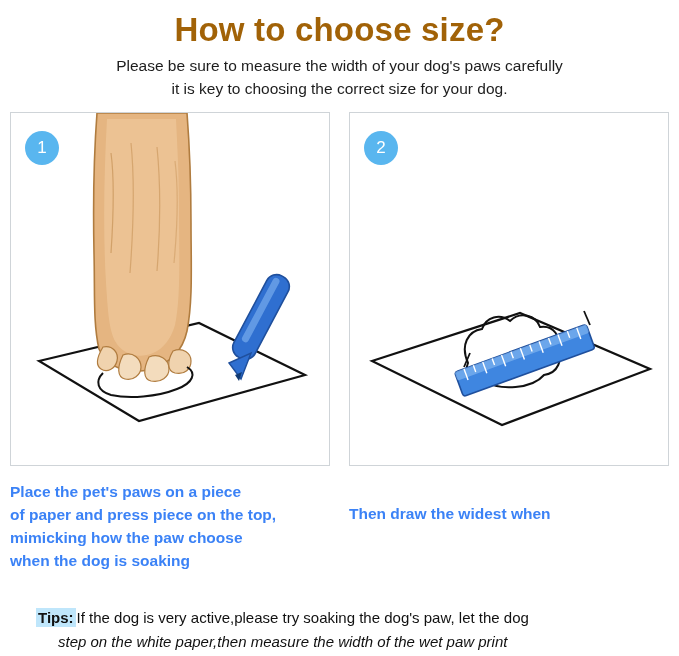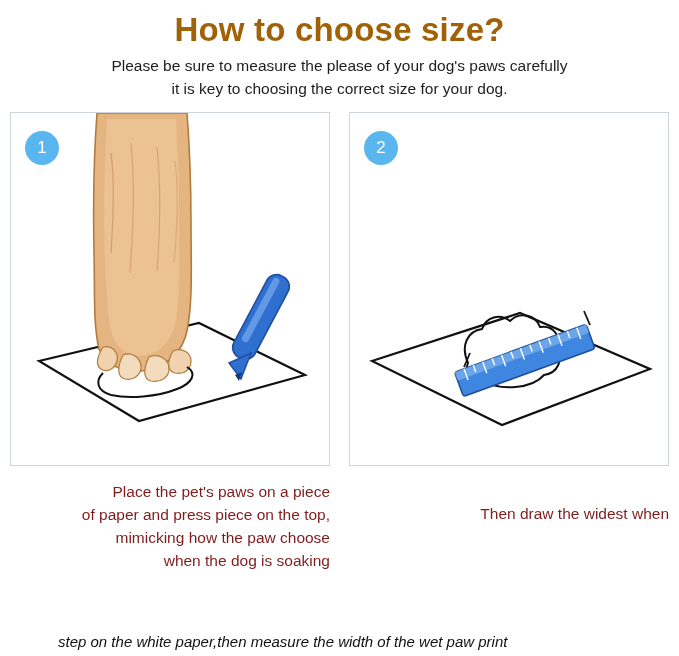--- a/index.html
+++ b/index.html
@@ -80,25 +80,25 @@
   
   .captions {
     display: flex;
     justify-content: space-between;
     padding: 0 10px;
     margin-top: 14px;
     box-sizing: border-box;
   }
   .caption {
     width: 320px;
-    text-align: right;
+    text-align: left;
     font-size: 15.5px;
-    font-weight: normal;
+    font-weight: bold;
     line-height: 23px;
-    color: #7f1d1d;
+    color: #3b82f6;
   }
   .caption div { white-space: nowrap; }
   .caption.right { padding-top: 22px; }
 
   
   .tips {
     position: absolute;
     left: 36px;
     right: 24px;
     bottom: 6px;
@@ -116,21 +116,21 @@
   .tips-line2 { padding-left: 22px; font-style: italic; }
 </style>
 </head>
 <body>
 
 <div class="page">
 
   <h1 class="title">How to choose size?</h1>
 
   <div class="subtitle">
-    <div>Please be sure to measure the please of your dog's paws carefully</div>
+    <div>Please be sure to measure the width of your dog's paws carefully</div>
     <div>it is key to choosing the correct size for your dog.</div>
   </div>
 
   <div class="panels">
 
     <div class="panel">
       <div class="badge">1</div>
 
       <svg width="320" height="354" viewBox="0 0 320 354">
 
@@ -219,16 +219,19 @@
       <div>of paper and press piece on the top,</div>
       <div>mimicking how the paw choose</div>
       <div>when the dog is soaking</div>
     </div>
     <div class="caption right">
       <div>Then draw the widest when</div>
     </div>
   </div>
 
   <div class="tips">
+    <div class="tips-line">
+      <span class="tips-label">Tips:</span><span class="tips-rest">If the dog is very active,please try soaking the dog's paw,  let the dog</span>
+    </div>
     <div class="tips-line tips-line2">step on the white paper,then measure the width of the wet paw print</div>
   </div>
 
 </div>
 
 </body></html>

